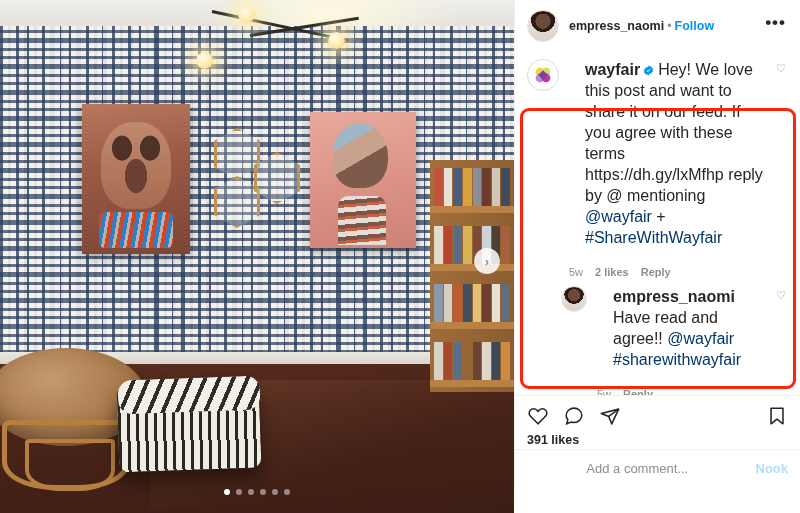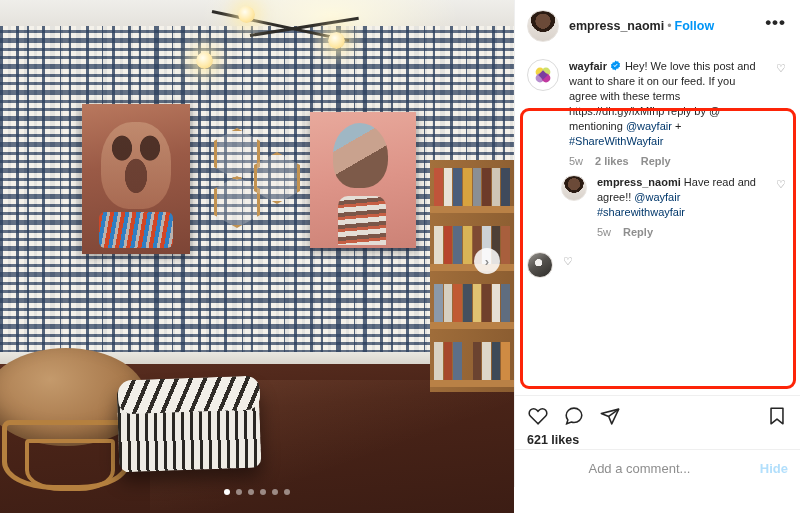--- a/index.html
+++ b/index.html
@@ -202,25 +202,25 @@
     letter-spacing: 1px; padding: 0 2px 7px 2px; font-weight: 700;
   }
 
   .comments {
     flex: 1 1 auto; overflow: hidden; position: relative;
     padding: 0 12px;
   }
   .cmt { display:flex; gap: 10px; padding: 8px 0 0 0; }
   .cmt-body { flex: 1 1 auto; min-width:0; }
   .cmt-text {
-    font-size: 11px; line-height: 15px; color: #262626; word-wrap: break-word;
+    font-size: 16px; line-height: 21px; color: #262626; word-wrap: break-word; margin-left: 16px;
   }
   .uname { font-weight: 700; color:#262626; }
   .link { color: #00376b; }
-  .meta { display:flex; gap: 12px; margin-top: 6px; font-size: 11px; color:#8e8e8e; }
+  .meta { display:flex; gap: 12px; margin-top: 18px; font-size: 11px; color:#8e8e8e; }
   .meta b { font-weight: 600; color:#8e8e8e; }
   .like-ic { flex: 0 0 12px; padding-top: 3px; color:#8e8e8e; font-size: 11px; }
   .hide-replies {
     display:flex; align-items:center; gap: 14px;
     margin: 12px 0 0 42px; font-size: 11.5px; color:#8e8e8e; font-weight:600;
   }
   .hr-line { width: 22px; height: 1px; background:#c7c7c7; display:block; }
   .reply-row { margin-left: 34px; }
 
   .highlight-box {
@@ -425,21 +425,21 @@
       <svg class="act-ic" viewBox="0 0 24 24" fill="none" stroke="#262626" stroke-width="1.7" stroke-linejoin="round">
           <path d="M21.5 4.5 2.5 9.2l8.1 3.3 3.3 8.1z"></path>
           <path d="M10.6 12.5 21.5 4.5"></path>
         </svg>
       <span class="act-spacer"></span>
       <svg class="act-ic" viewBox="0 0 24 24" fill="none" stroke="#262626" stroke-width="1.7" stroke-linejoin="round">
           <path d="M5.5 3.5h13v17l-6.5-5.2-6.5 5.2z"></path>
         </svg>
     </div>
 
-    <div class="likes">621 likes</div>
+    <div class="likes">391 likes</div>
 
     <div class="addcmt">
       <input class="addcmt-input" placeholder="Add a comment..." style="">
-      <span class="post-btn">Hide</span>
+      <span class="post-btn">Nook</span>
     </div>
 
   </div>
 </div>
 
 </body></html>

